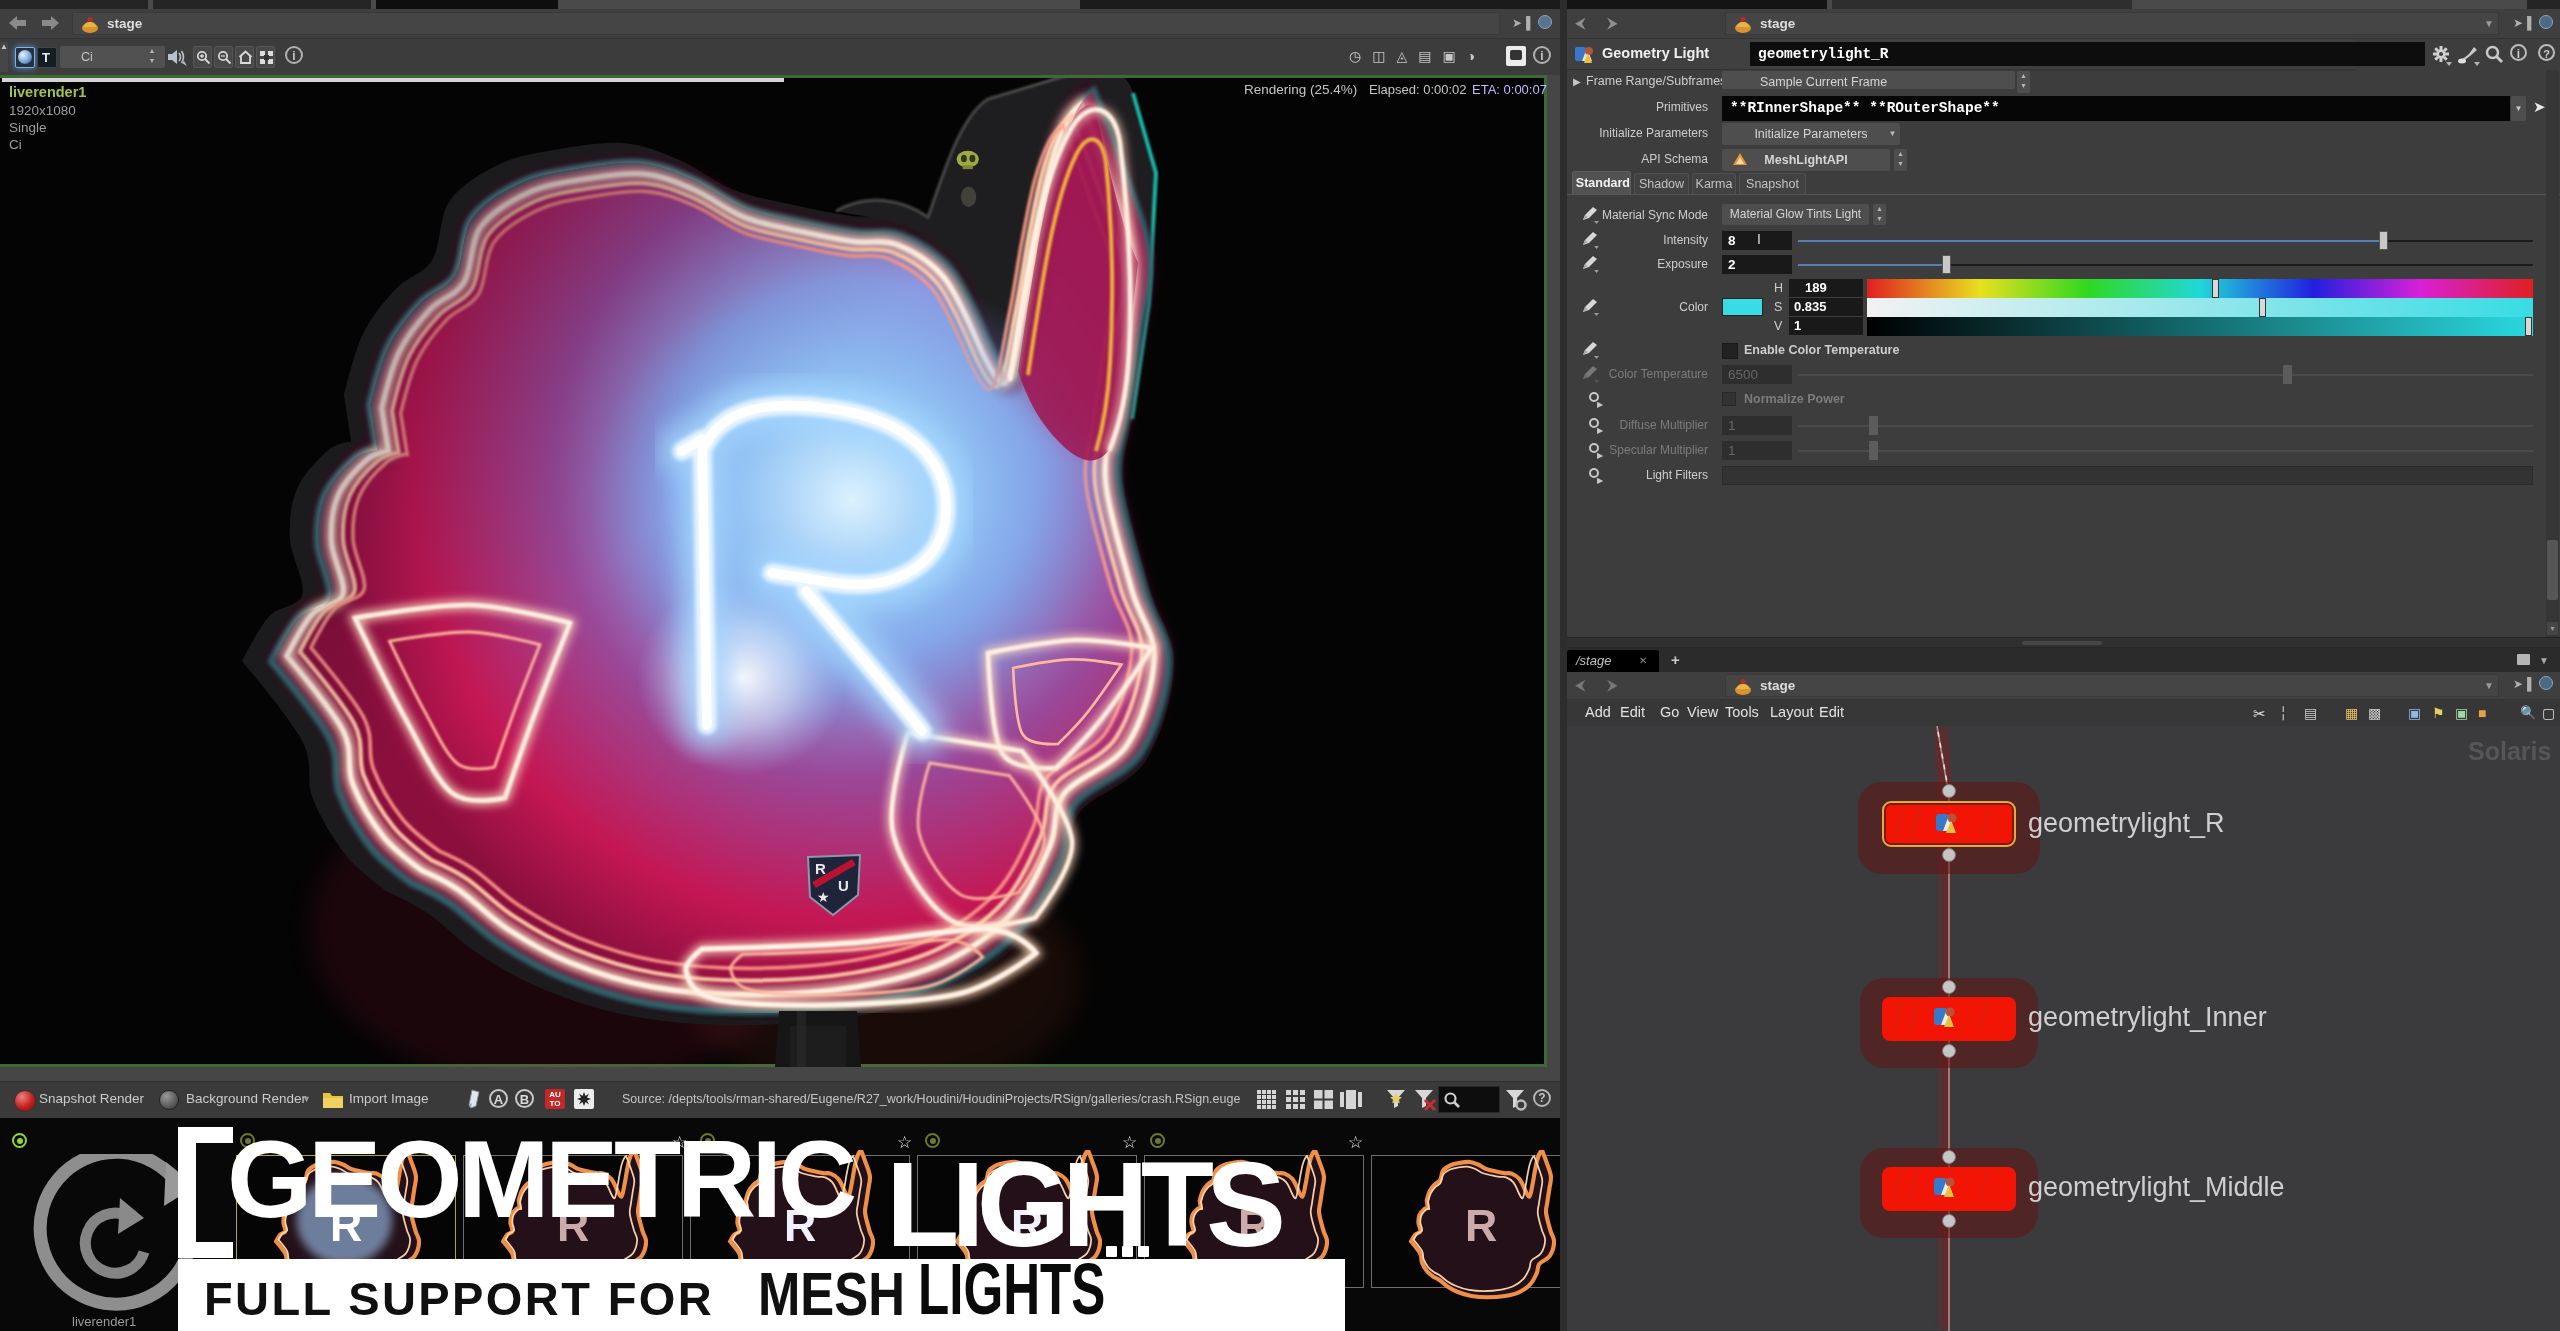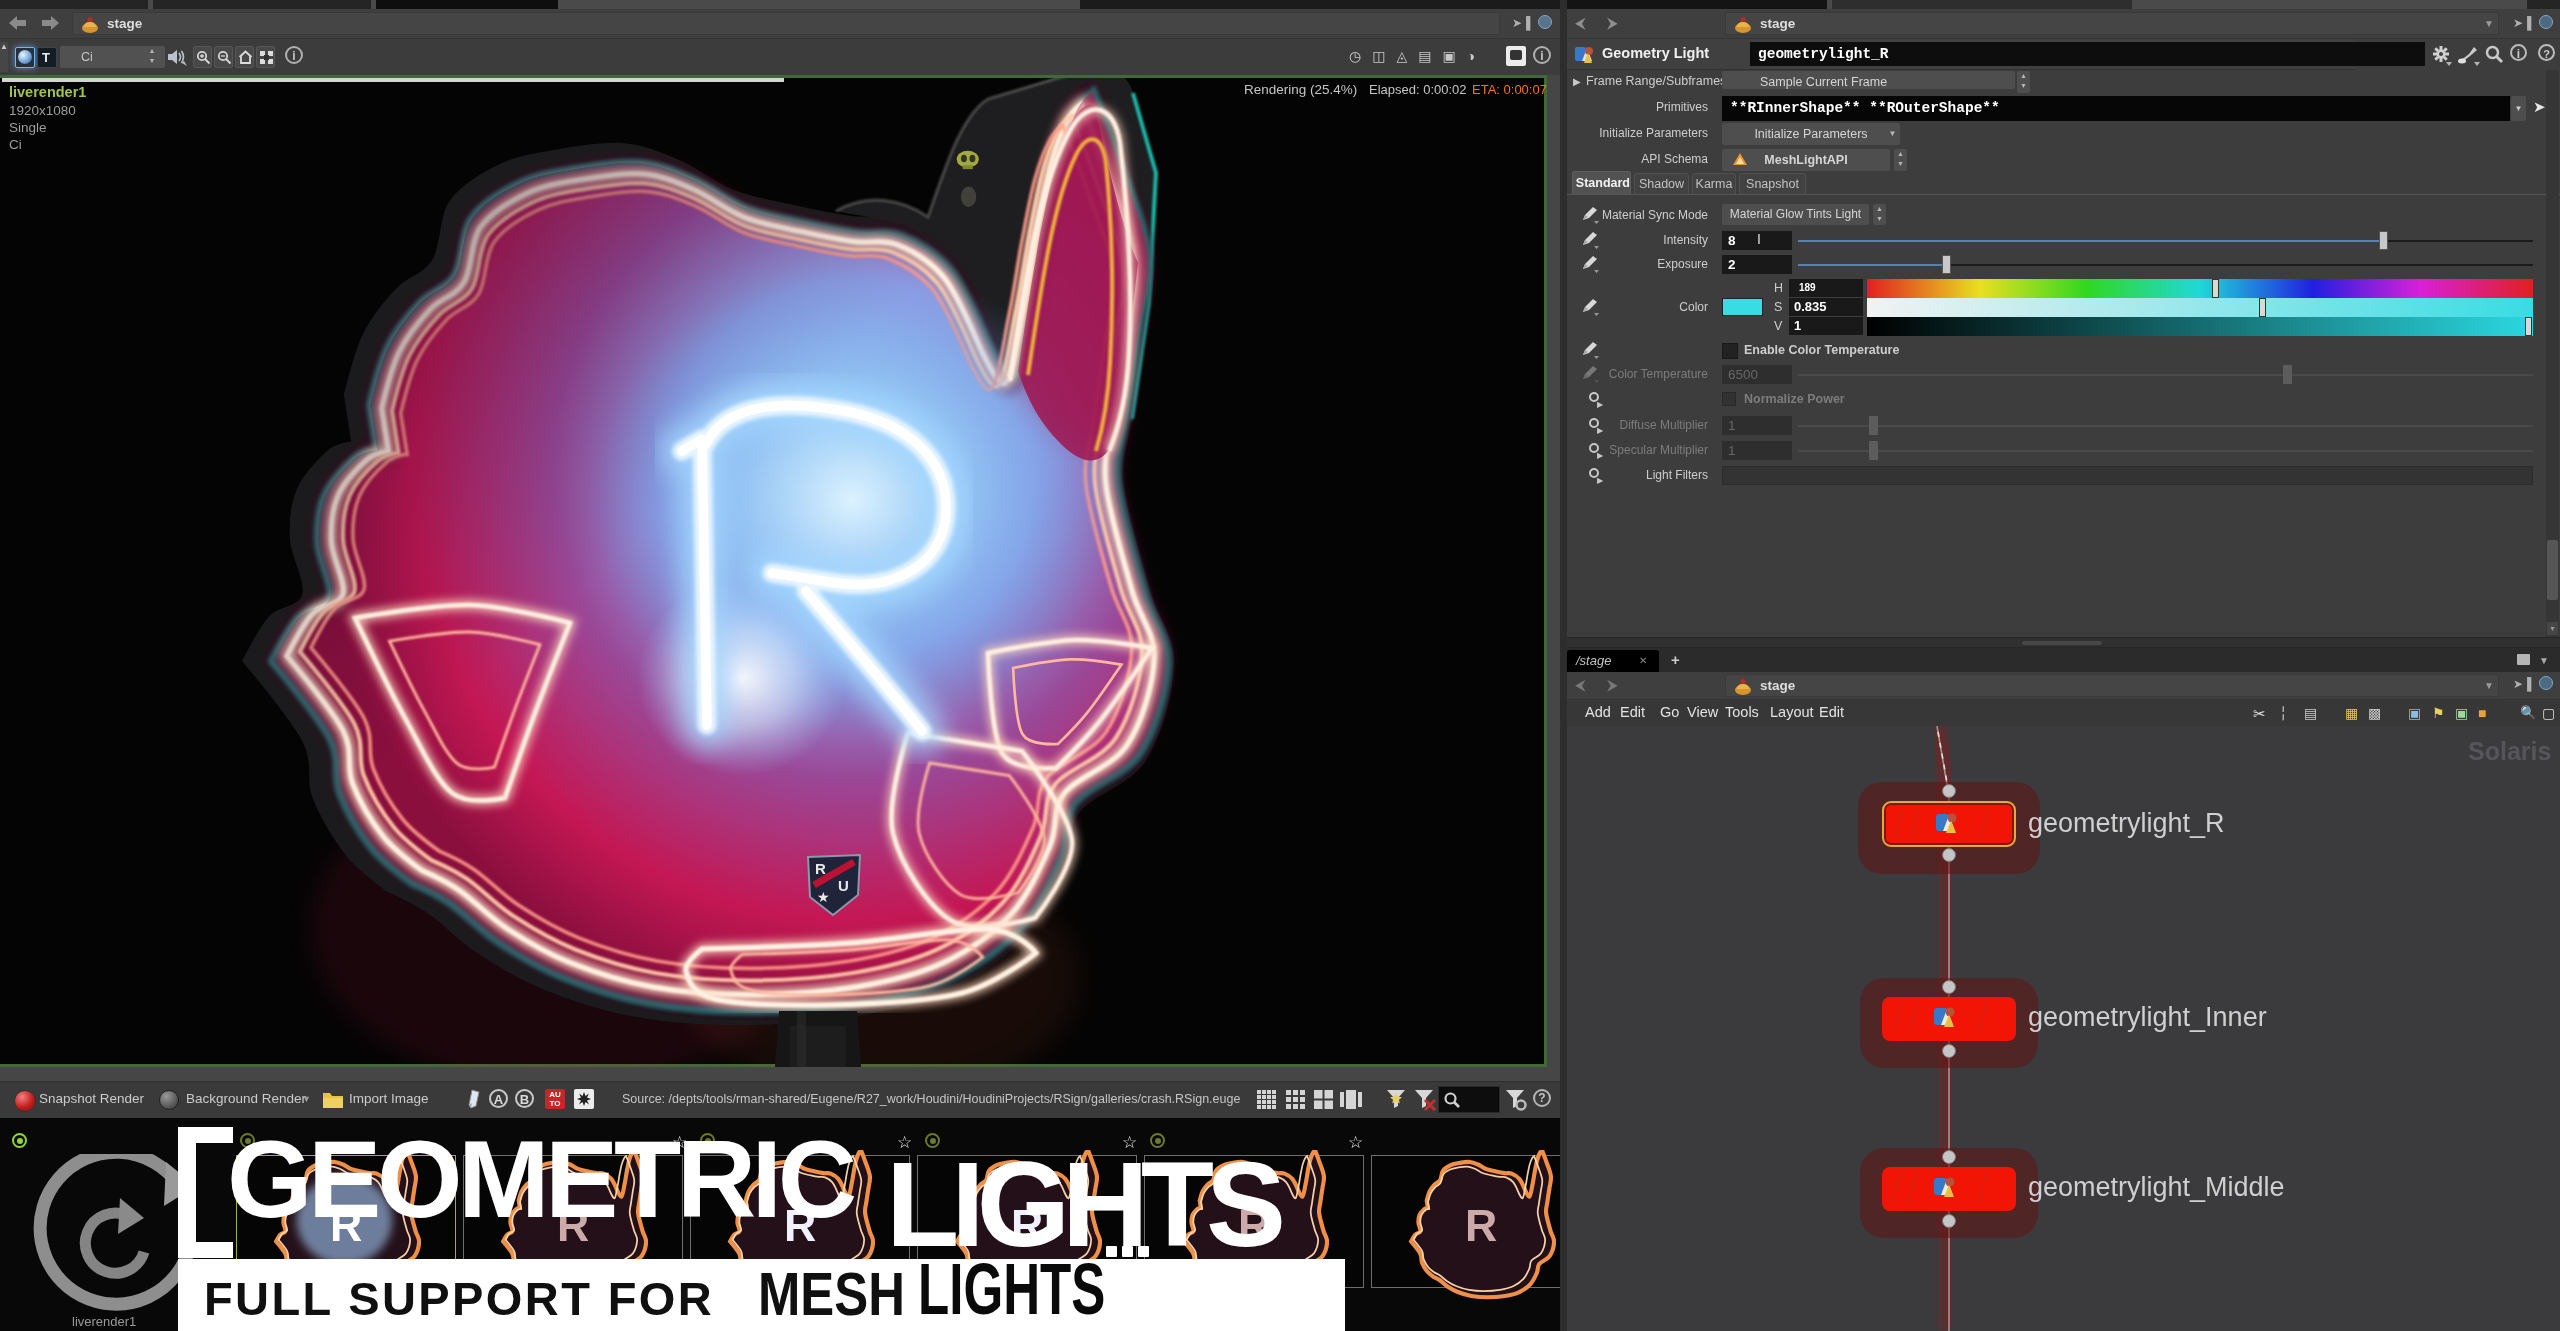--- a/index.html
+++ b/index.html
@@ -236,21 +236,21 @@
 <rect x="790" y="948" width="56" height="41" fill="#1d1d1d"></rect>
 <rect x="797" y="933" width="9" height="56" fill="#2d2d2d" opacity="0.5"></rect>
 </svg>
 
     <div class="abs" style="left:9px;top:6px;color:#a5c24d;font-size:14.5px;font-weight:bold;">liverender1</div>
     <div class="abs" style="left:9px;top:25px;color:#9e9e9e;font-size:13.5px;">1920x1080</div>
     <div class="abs" style="left:9px;top:42px;color:#9e9e9e;font-size:13.5px;">Single</div>
     <div class="abs" style="left:9px;top:59px;color:#9e9e9e;font-size:13.5px;">Ci</div>
     <div class="abs" style="left:1244px;top:4px;color:#c5c5c5;font-size:13.5px;white-space:nowrap;">Rendering (25.4%)</div>
     <div class="abs" style="left:1369px;top:4px;color:#c5c5c5;font-size:13px;white-space:nowrap;">Elapsed: 0:00:02</div>
-    <div class="abs" style="left:1472px;top:4px;color:#f97316;font-size:13px;white-space:nowrap;">ETA: 0:00:07</div>
+    <div class="abs" style="left:1472px;top:4px;color:#c4b5fd;font-size:13px;white-space:nowrap;">ETA: 0:00:07</div>
   </div>
   <div class="abs" style="left:0;top:1067px;width:1560px;height:15px;background:#464646;border-bottom:1px solid #2e2e2e;box-sizing:border-box;"></div>
   <div class="abs" style="left:0;top:1082px;width:1560px;height:36px;background:#3a3a3a;">
     <div class="abs" style="left:14px;top:8px;width:20px;height:20px;border-radius:11px;background:radial-gradient(circle at 35% 30%,#f08080,#c41e1e 55%,#7e1010);border:1px solid #333;"></div>
     <div class="abs" style="left:39px;top:9px;color:#cbcbcb;font-size:13.5px;white-space:nowrap;">Snapshot Render</div>
     <div class="abs" style="left:159px;top:8px;width:18px;height:18px;border-radius:10px;background:radial-gradient(circle at 35% 30%,#9a9a9a,#5a5a5a 60%,#333);border:1px solid #222;"></div>
     <div class="abs" style="left:186px;top:9px;color:#cbcbcb;font-size:13.5px;white-space:nowrap;">Background Render</div>
     <div class="abs" style="left:302px;top:12px;color:#999;font-size:9px;">▼</div>
     <svg class="abs" style="left:322px;top:8px;" width="22" height="19" viewBox="0 0 22 19">
         <path d="M1 3 L8 3 L10 6 L21 6 L21 18 L1 18 Z" fill="#e8c33e"></path>
@@ -536,21 +536,21 @@
 <div class="abs" style="left:231px;top:264px;width:148px;height:2px;background:#5580b5;"></div>
 <div class="abs" style="left:375px;top:255px;width:9px;height:19px;background:#c8c8c8;border:1px solid #555;border-radius:1px;box-sizing:border-box;"></div>
 <svg class="abs" style="left:13px;top:297px;" width="20" height="20" viewBox="0 0 20 20">
       <path d="M3 15 L5 10 L13 2 L17 5 L9 13 L3 15 Z" fill="#d8d8d8"></path>
       <path d="M3 15 L5 10 L8 12 Z" fill="#a8a8a8"></path>
       <path d="M14 16 l5 0 l-2.5 3 Z" fill="#999"></path>
     </svg>
 <div class="abs rlbl" style="left:0;top:300px;width:141px;">Color</div>
 <div class="abs" style="left:155px;top:298px;width:41px;height:18px;background:#38dce4;border:1px solid #222;box-sizing:border-box;"></div>
 <div class="abs lbl" style="left:207px;top:281px;">H</div>
-<div class="abs fld" style="left:222px;top:279px;width:74px;height:18px;font-size:10px;font-weight:bold;line-height:18px;padding-left:10px;box-sizing:border-box;">189</div>
+<div class="abs fld" style="left:222px;top:279px;width:74px;height:18px;font-size:13px;font-weight:bold;line-height:18px;padding-left:16px;box-sizing:border-box;">189</div>
 <div class="abs" style="left:300px;top:279px;width:666px;height:19px;background:linear-gradient(to right,#e02020 0%,#e8e020 17%,#30d820 33%,#20d8d8 50%,#2020e0 67%,#d820d8 83%,#e02020 100%);"></div>
 <div class="abs" style="left:645px;top:279px;width:7px;height:19px;background:#d8d8d8;border:1px solid #333;box-sizing:border-box;"></div>
 <div class="abs lbl" style="left:207px;top:300px;">S</div>
 <div class="abs fld" style="left:222px;top:298px;width:74px;height:18px;font-size:13px;font-weight:bold;line-height:18px;padding-left:5px;box-sizing:border-box;">0.835</div>
 <div class="abs" style="left:300px;top:298px;width:666px;height:19px;background:linear-gradient(to right,#f2f2f2,#38dce4);"></div>
 <div class="abs" style="left:692px;top:298px;width:7px;height:19px;background:#d8d8d8;border:1px solid #333;box-sizing:border-box;"></div>
 <div class="abs lbl" style="left:207px;top:319px;">V</div>
 <div class="abs fld" style="left:222px;top:317px;width:74px;height:18px;font-size:13px;font-weight:bold;line-height:18px;padding-left:5px;box-sizing:border-box;">1</div>
 <div class="abs" style="left:300px;top:317px;width:666px;height:19px;background:linear-gradient(to right,#000,#2ad8e0);"></div>
 <div class="abs" style="left:958px;top:317px;width:7px;height:19px;background:#d8d8d8;border:1px solid #333;box-sizing:border-box;"></div>

